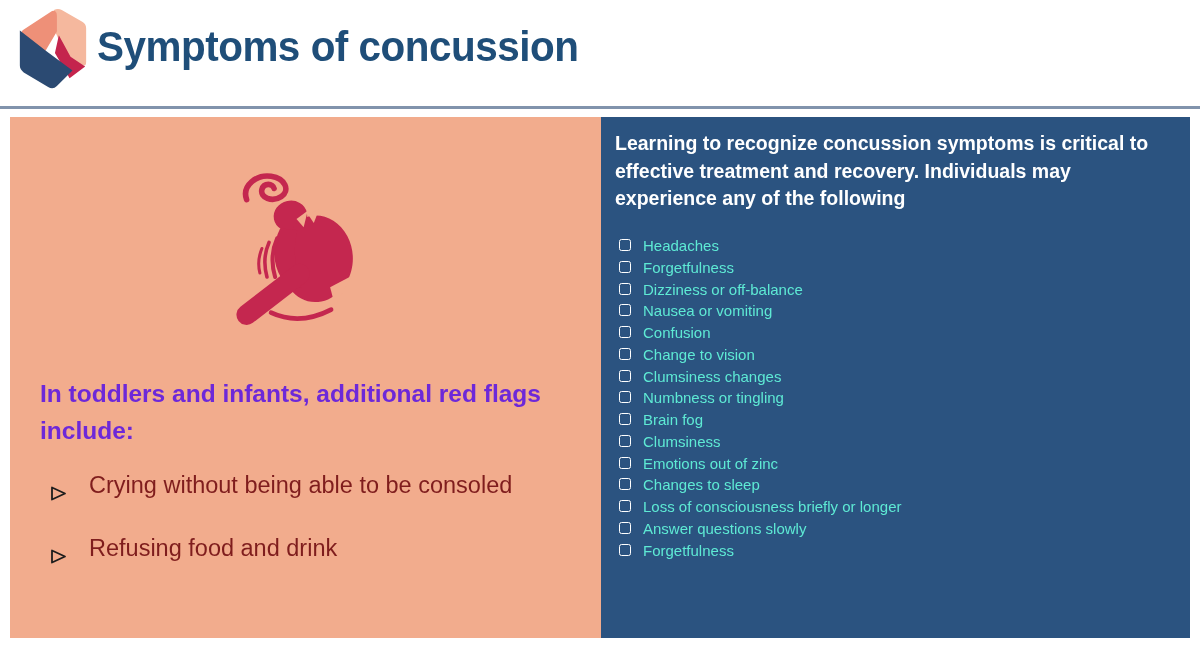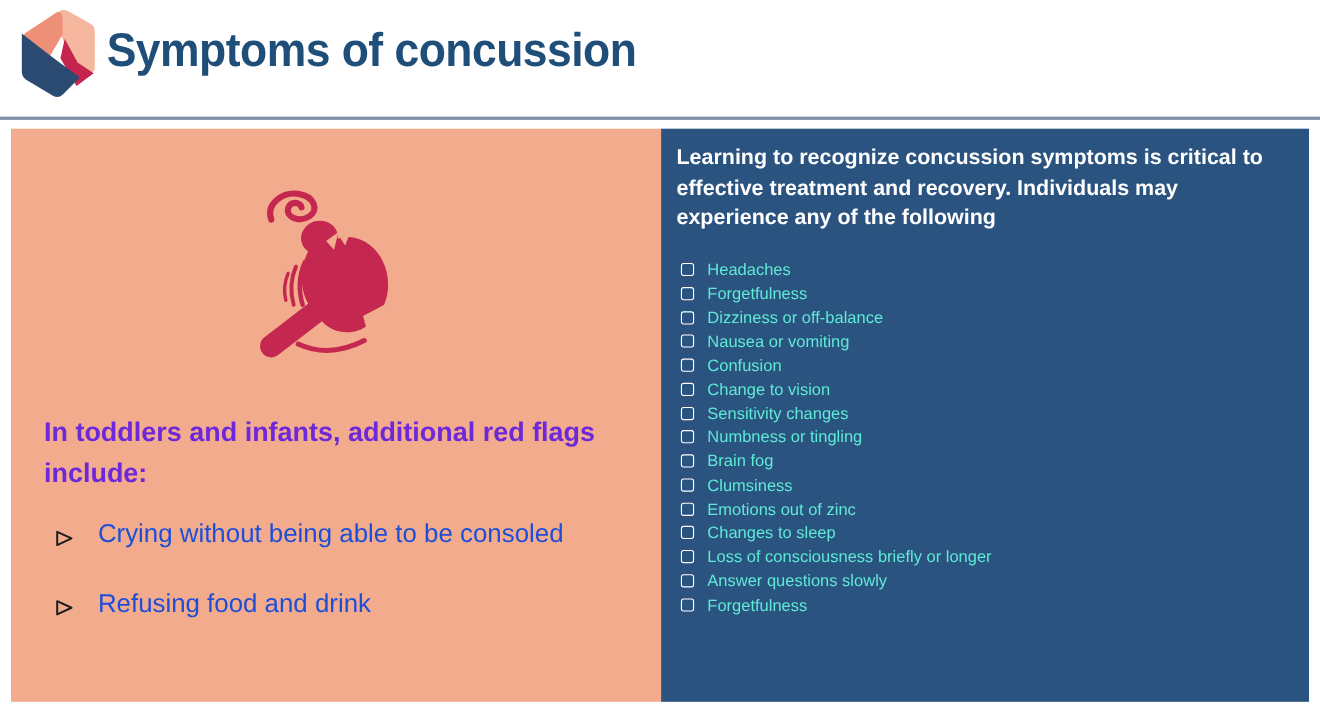--- a/index.html
+++ b/index.html
@@ -31,22 +31,22 @@
   .dizzy-icon{position:absolute;left:222px;top:46px;width:128px;height:168px;}
   .intro-text{
     position:absolute;left:30px;top:258px;width:515px;
     font-size:24.5px;line-height:37px;color:#6d28d9;font-weight:bold;
   }
   .bullet-list{
     position:absolute;left:40px;top:352px;width:520px;
     list-style:none;margin:0;padding:0;
   }
   .bullet-list li{
-    display:flex;align-items:center;margin-bottom:31px;
-    font-size:23.5px;line-height:32px;color:#1d4ed8;
+    display:flex;align-items:flex-end;margin-bottom:31px;
+    font-size:23.5px;line-height:32px;color:#7f1d1d;
   }
   .bullet-arrow{flex:none;width:17px;height:15px;margin:9px 22px 0 0;}
   
   .panel-heading{
     position:absolute;left:14px;top:13px;width:560px;
     font-size:19.5px;font-weight:bold;line-height:27.5px;color:#ffffff;
   }
   .symptom-list{
     position:absolute;left:18px;top:119px;width:550px;
     list-style:none;margin:0;padding:0;
@@ -156,21 +156,21 @@
 
       <li>
         <span class="sym-check"></span>
         <span>Change to vision</span>
       </li>
 
 
 
       <li>
         <span class="sym-check"></span>
-        <span>Sensitivity changes</span>
+        <span>Clumsiness changes</span>
       </li>
 
       <li>
         <span class="sym-check"></span>
         <span>Numbness or tingling</span>
       </li>
 
       <li>
         <span class="sym-check"></span>
         <span>Brain fog</span>

